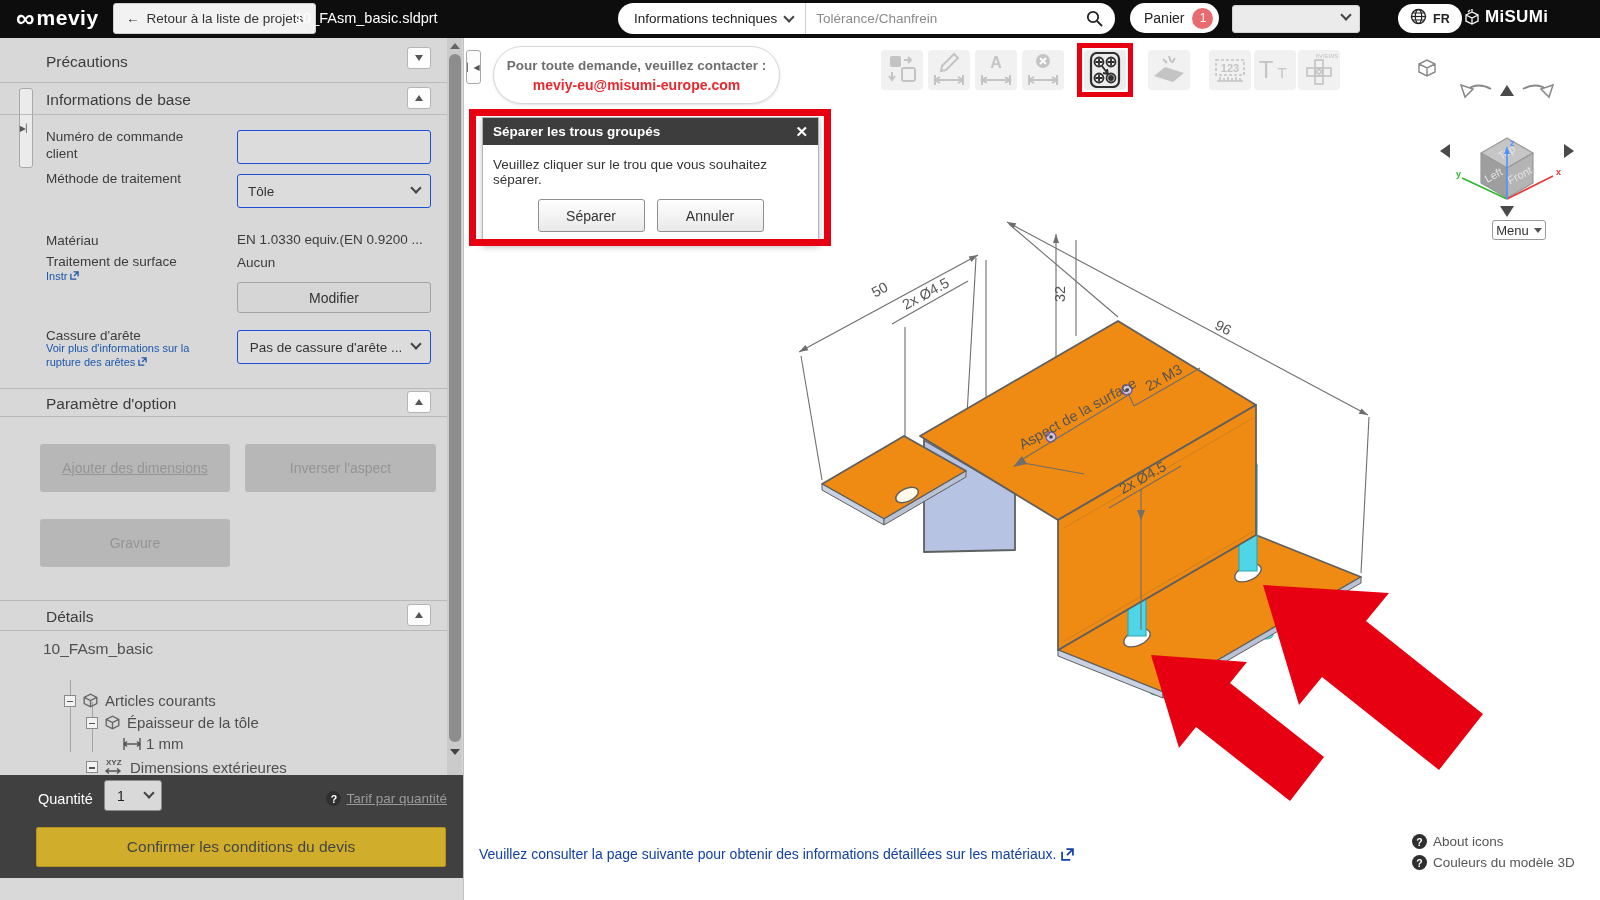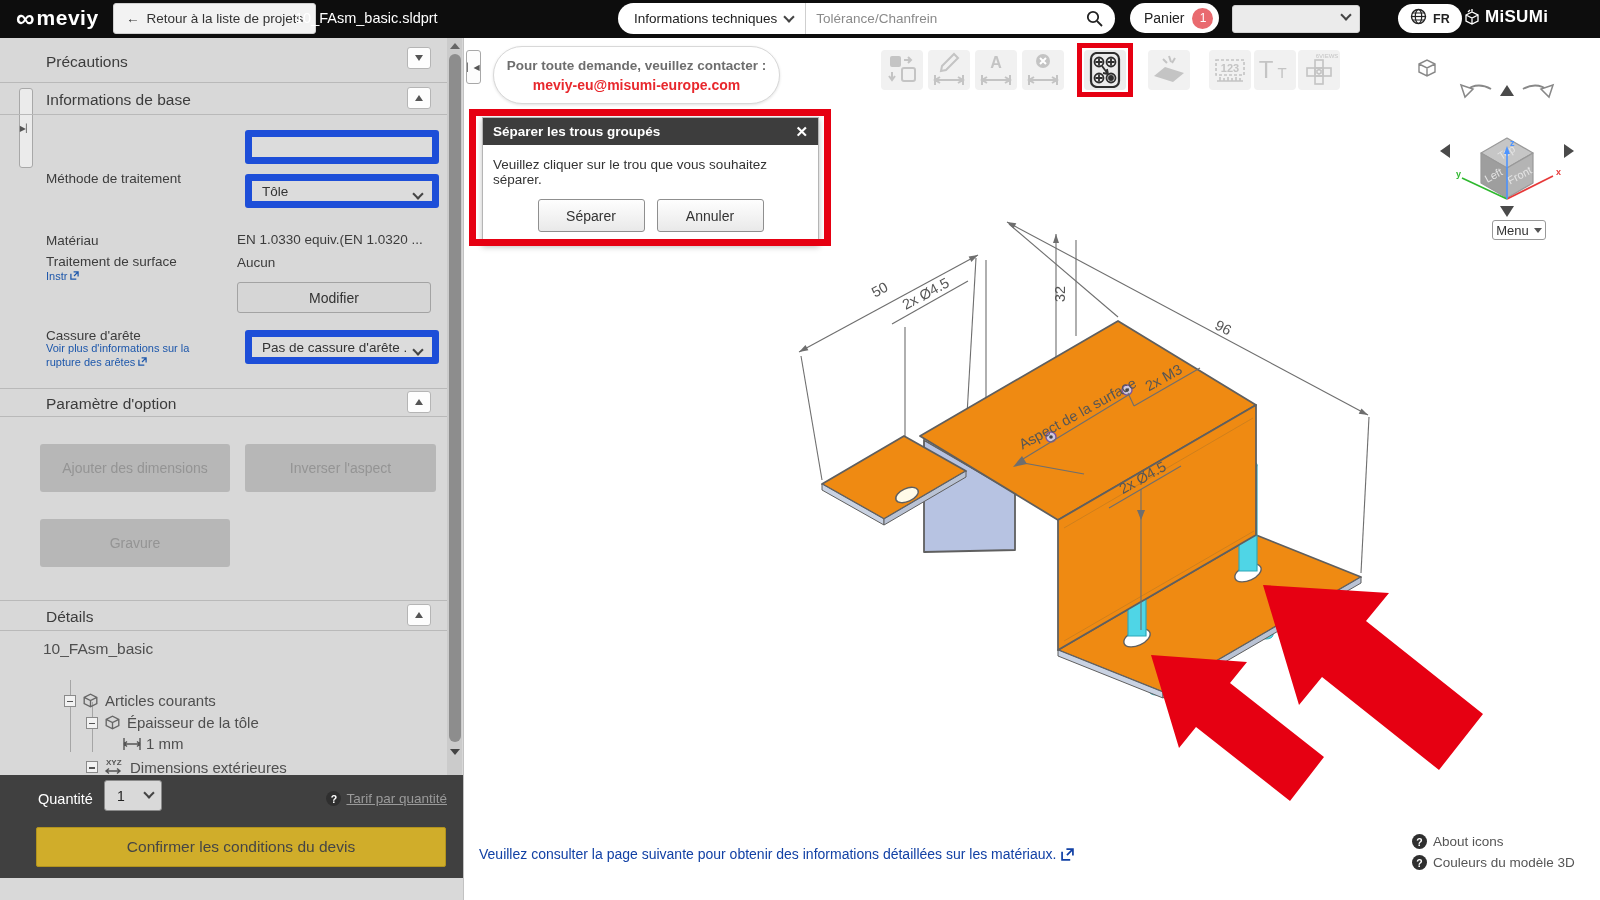--- a/index.html
+++ b/index.html
@@ -44,21 +44,21 @@
   
   .sidebar { position:absolute; left:0; top:38px; width:463px; height:862px; background:#d8d8d8; }
   .sb-divider { position:absolute; left:0; width:447px; height:1px; background:#b9b9b9; }
   .sb-head-label { position:absolute; left:46px; font-size:15.5px; color:#3c3c3c; }
   .collapse-btn { position:absolute; left:407px; width:24px; height:22px; background:#fdfdfd; border:1px solid #b5b5b5;
     border-radius:3px; display:flex; align-items:center; justify-content:center; cursor:pointer; }
   .collapse-btn .tri.down { border-top-width:6px; border-left-width:4.5px; border-right-width:4.5px; }
   .collapse-btn .tri.up { border-bottom-width:6px; border-left-width:4.5px; border-right-width:4.5px; }
   .sb-label { position:absolute; left:46px; font-size:13.5px; color:#3c3c3c; line-height:17px; }
   .sb-link { color:#1d57ab; font-size:11px; line-height:13.5px; cursor:pointer; }
-  .field { position:absolute; left:245px; width:194px; background:#dcdcdc; border:7px solid #1d4ed8; border-radius:3px; }
+  .field { position:absolute; left:237px; width:194px; background:#dcdcdc; border:1px solid #1d4ed8; border-radius:3px; }
   .inputbox { height:34px; }
   .selectbox { height:34px; display:flex; align-items:center; padding:0 26px 0 10px; font-size:13.5px; color:#333; cursor:pointer; }
   .selectbox .chev { position:absolute; right:10px; top:13px; }
   .sb-value { position:absolute; left:237px; font-size:13.5px; color:#3c3c3c; white-space:nowrap; }
   .btn-modifier { position:absolute; left:237px; width:194px; height:31px; background:#d6d6d6; border:1px solid #a3a3a3;
     border-radius:3px; font-size:14px; color:#333; display:flex; align-items:center; justify-content:center; cursor:pointer; }
   .btn-disabled { position:absolute; background:#b7b7b7; border:none; border-radius:3px; font-size:14px; color:#949494;
     display:flex; align-items:center; justify-content:center; }
   .handle-left { position:absolute; left:19px; top:50px; width:14px; height:80px; background:#ebebeb;
     border:1px solid #a8a8a8; border-radius:3px; display:flex; align-items:center; justify-content:center;
@@ -192,30 +192,31 @@
         <span class="tri down"></span>
       </div>
     <div class="sb-divider" style="top:44px;"></div>
 
     <div class="sb-head-label" style="top:53px;">Informations de base</div>
     <div class="collapse-btn" style="top:49px;">
         <span class="tri up"></span>
       </div>
     <div class="sb-divider" style="top:76px;"></div>
 
+    <div class="sb-label" style="top:90px; width:170px;">Numéro de commande client</div>
     <div class="field inputbox" style="top:92px;"></div>
 
     <div class="sb-label" style="top:132px;">Méthode de traitement</div>
     <div class="field selectbox" style="top:136px;">
       <span>Tôle</span>
       <span class="chev"></span>
     </div>
 
     <div class="sb-label" style="top:194px;">Matériau</div>
-    <div class="sb-value" style="top:194px; max-width:196px; overflow:hidden;">EN 1.0330 equiv.(EN 1.0320 ...</div>
+    <div class="sb-value" style="top:194px; max-width:196px; overflow:hidden;">EN 1.0330 equiv.(EN 0.9200 ...</div>
 
     <div class="sb-label" style="top:215px;">Traitement de surface</div>
     <div class="sb-value" style="top:217px;">Aucun</div>
     <div class="sb-link" style="position:absolute; left:46px; top:232px;">
       <span>Instr</span>
       <svg width="9" height="9" viewBox="0 0 10 10">
           <path d="M1 3 v6 h6 M4 1 h5 v5 M9 1 L4.5 5.5" fill="none" stroke="#1d57ab" stroke-width="1.4"></path>
         </svg>
     </div>
     <div class="btn-modifier" style="top:244px;">Modifier</div>
@@ -232,21 +233,21 @@
       <span class="chev"></span>
     </div>
 
     <div class="sb-divider" style="top:350px;"></div>
     <div class="sb-head-label" style="top:357px;">Paramètre d'option</div>
     <div class="collapse-btn" style="top:353px;">
         <span class="tri up"></span>
       </div>
     <div class="sb-divider" style="top:378px;"></div>
 
-    <div class="btn-disabled" style="left:40px; top:406px; width:190px; height:48px;">Ajouter des dimensions</div>
+    <div class="btn-disabled" style="left:40px; top:406px; width:190px; height:48px;text-decoration:underline;">Ajouter des dimensions</div>
     <div class="btn-disabled" style="left:245px; top:406px; width:191px; height:48px;">Inverser l'aspect</div>
     <div class="btn-disabled" style="left:40px; top:481px; width:190px; height:48px;">Gravure</div>
 
     <div class="sb-divider" style="top:562px;"></div>
     <div class="sb-head-label" style="top:570px;">Détails</div>
     <div class="collapse-btn" style="top:566px;">
         <span class="tri up"></span>
       </div>
     <div class="sb-divider" style="top:592px;"></div>
 

